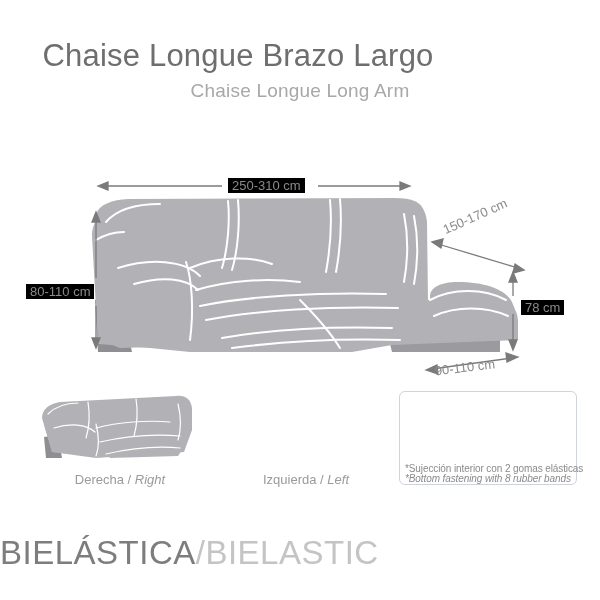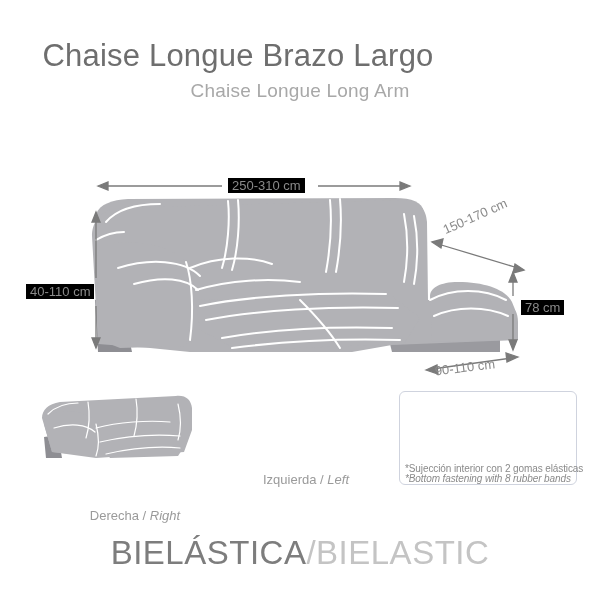--- a/index.html
+++ b/index.html
@@ -72,21 +72,21 @@
 
   
   .variant-caption {
     position: absolute;
     font-size: 13px;
     color: #9a9a9a;
     white-space: nowrap;
     text-align: center;
   }
   .variant-caption em { font-style: italic; }
-  .cap-right { left: 55px;  top: 472px; width: 160px; margin-top: 36px; }
+  .cap-right { left: 40px;  top: 472px; width: 160px; }
   .cap-left  { left: 226px; top: 472px; width: 160px; }
 
   
   .info-box {
     position: absolute;
     left: 399px; top: 391px;
     width: 178px; height: 94px;
     border: 1px solid #cfd3de;
     border-radius: 6px;
     background: #ffffff;
@@ -101,21 +101,20 @@
     letter-spacing: -0.1px;
   }
   .note-es { top: 463px; }
   .note-en { top: 473px; font-style: italic; }
 
   
   .banner {
     position: absolute;
     left: 0; top: 534px;
     width: 600px;
-    text-align: center;
     font-size: 33px;
     font-weight: 400;
     letter-spacing: 0.5px;
     white-space: nowrap;
   }
   .banner .es { color: #7d7d7d; }
   .banner .en { color: #c4c4c4; }
 
   svg { display: block; }
   .svg-layer {
@@ -299,21 +298,21 @@
       <line x1="499" y1="405" x2="551" y2="444" stroke="#ffffff" stroke-width="1.6"></line>
       <g stroke="#ffffff" stroke-width="1.4">
         <line x1="544" y1="437" x2="556" y2="449"></line>
         <line x1="556" y1="437" x2="544" y2="449"></line>
       </g>
       <text x="527" y="429" font-family="'Liberation Sans', sans-serif" font-size="7" fill="#8a8a8a">*</text>
     </g>
   </svg>
 
   <div class="dim dim-top">250-310 cm</div>
-  <div class="dim dim-left">40-110 cm</div>
+  <div class="dim dim-left">80-110 cm</div>
   <div class="dim dim-diag">150-170 cm</div>
   <div class="dim dim-right">78 cm</div>
   <div class="dim dim-bottom">90-110 cm</div>
 
   <div class="variant-caption cap-right">
     <span>Derecha</span><span> / </span><em>Right</em>
   </div>
   <div class="variant-caption cap-left">
     <span>Izquierda</span><span> / </span><em>Left</em>
   </div>

